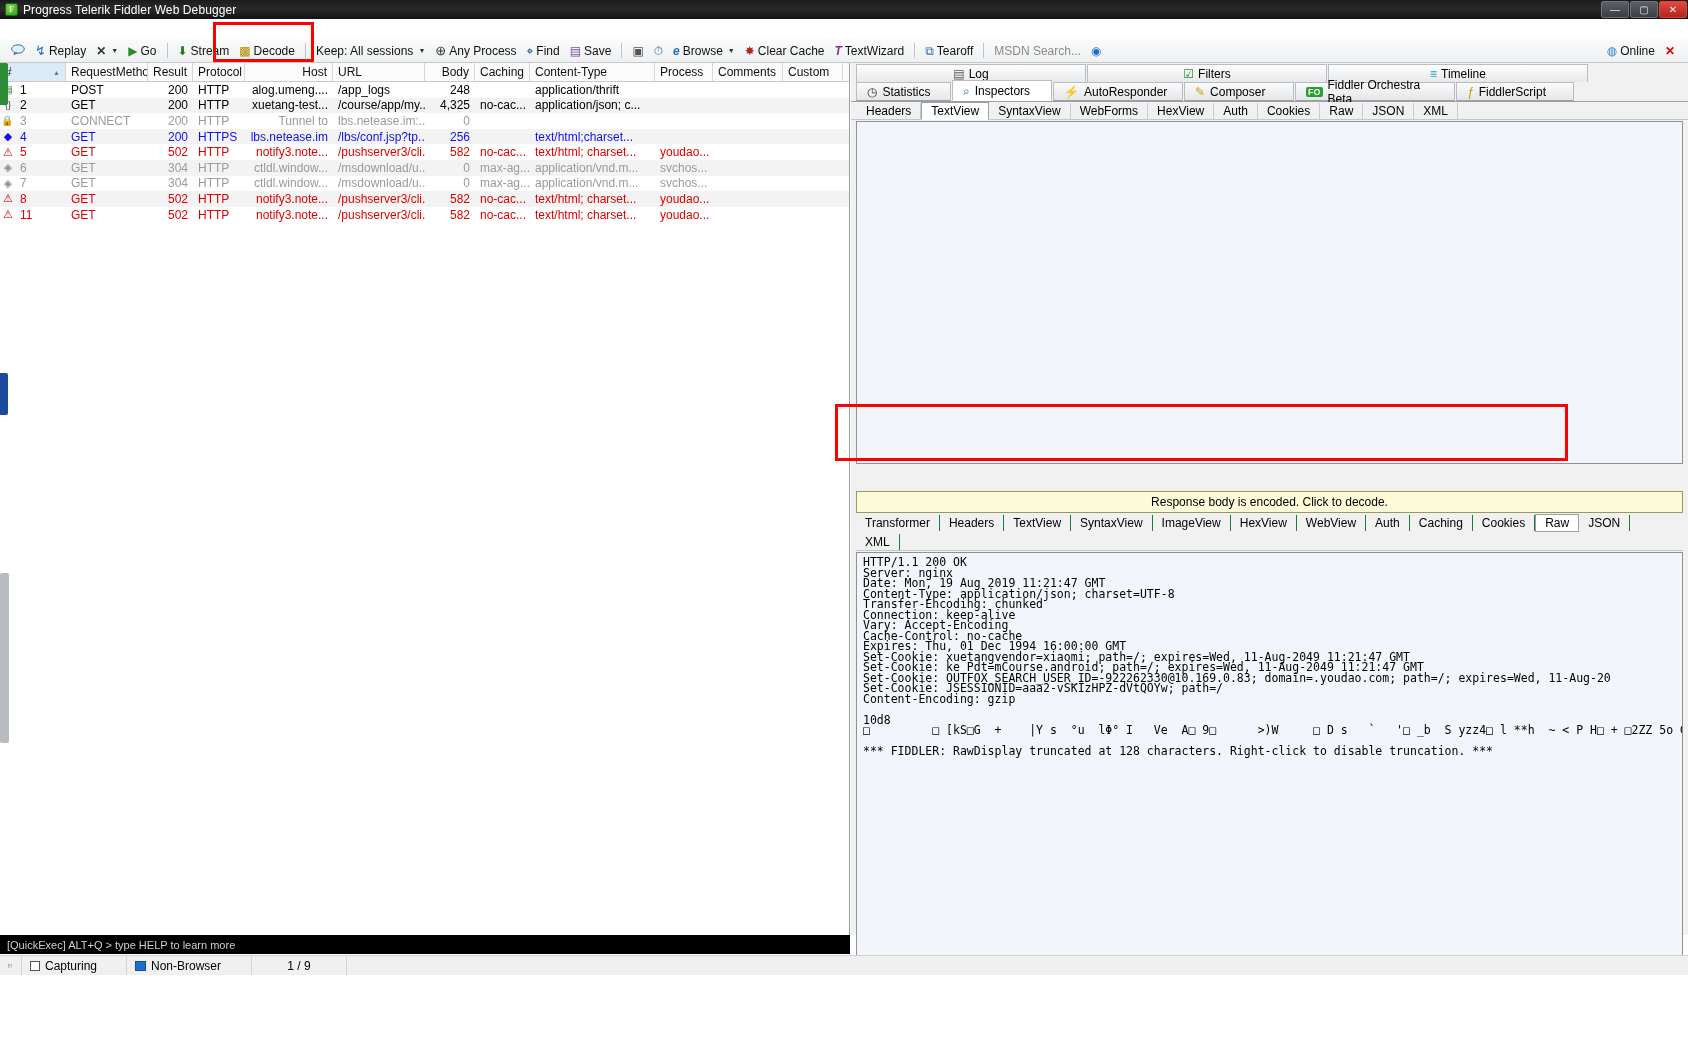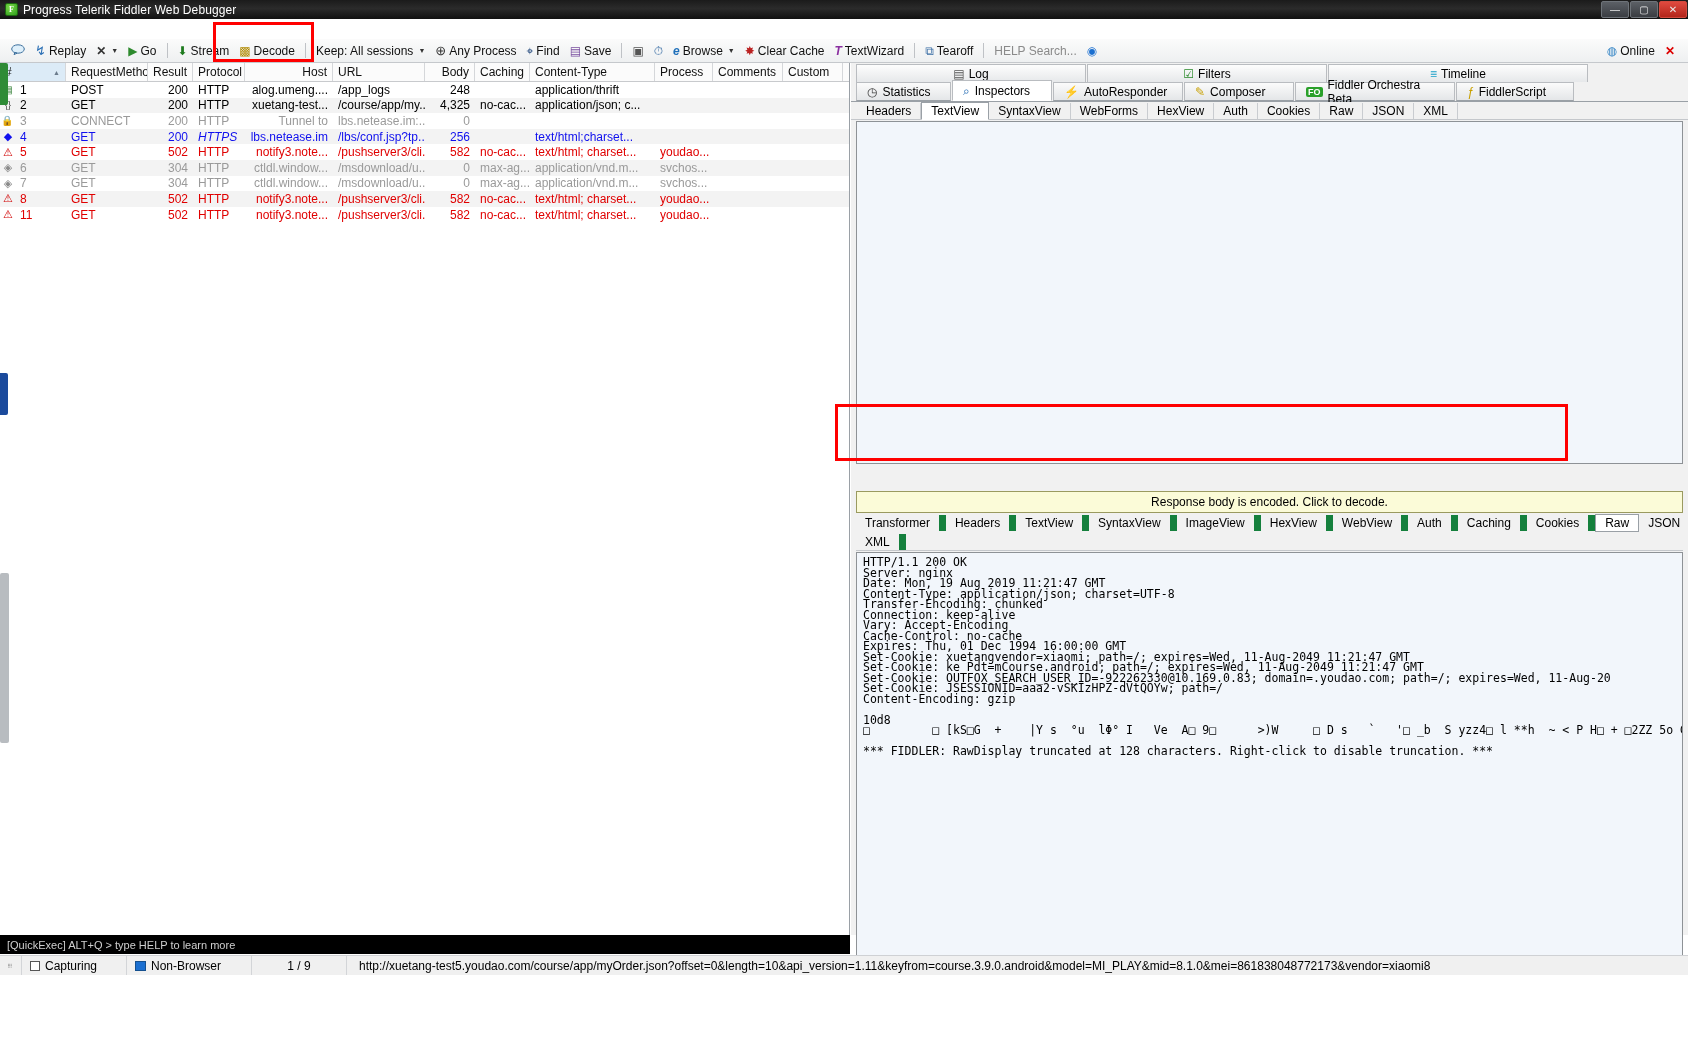--- a/index.html
+++ b/index.html
@@ -185,21 +185,21 @@
   
   .resptabs {
     position:absolute; left:5px; top:452px; width:827px; height:16px;
     display:flex; align-items:center; background:#f1f1f1;
   }
   .resptabs2 {
     position:absolute; left:5px; top:470px; width:827px; height:18px;
     display:flex; align-items:center; background:#f1f1f1;
     border-bottom:1px solid #c4c7cb;
   }
-  .rtab { font-size:12px; padding:1px 9px; border-right:7px solid #15803d; white-space:nowrap; }
+  .rtab { font-size:12px; padding:1px 9px; border-right:1px solid #15803d; white-space:nowrap; }
   .rtab.active { background:#ffffff; border:1px solid #9aa0a6; }
 
   
   .respbody {
     position:absolute; left:5px; top:489px; width:827px; height:418px;
     background:#f2f6fb; border:1px solid #8e9296;
     font-family:"DejaVu Sans Mono", monospace; font-size:11.5px;
     color:#000; padding:4px 6px; overflow:hidden; line-height:10.5px;
     white-space:pre;
   }
@@ -345,21 +345,21 @@
     <div class="tb">
       <span class="gi" style="color:#8a2fa0;font-weight:bold;font-style:italic;">T</span>
       <span>TextWizard</span>
     </div>
     <div class="tb-sep"></div>
     <div class="tb">
       <span class="gi" style="color:#3a6ea5;">⧉</span>
       <span>Tearoff</span>
     </div>
     <div class="tb-sep"></div>
-    <div class="msdn">HELP Search...</div>
+    <div class="msdn">MSDN Search...</div>
     <div class="tb">
       <span class="gi" style="color:#1b6fd0;">◉</span>
     </div>
 
     <div class="tb-right">
       <div class="tb">
         <span class="gi" style="color:#2a7fc2;">◍</span>
         <span>Online</span>
       </div>
       <div class="tb">
@@ -439,21 +439,21 @@
           <div class="gc c-gray" style="width: 70px;"></div>
           <div class="gc c-gray" style="width: 60px;"></div>
         </div>
         <div class="grow alt">
           <div style="width: 66px; display: flex; align-items: center;">
             <span class="ricon ico-tags">◆</span>
             <span class="gc c-blue" style="padding: 0px 4px;">4</span>
           </div>
           <div class="gc c-blue" style="width: 82px;">GET</div>
           <div class="gc c-blue r" style="width: 45px;">200</div>
-          <div class="gc c-blue" style="width: 52px; font-style: italic;">HTTPS</div>
+          <div class="gc c-blue" style="width: 52px;">HTTPS</div>
           <div class="gc c-blue r" style="width: 88px;">lbs.netease.im</div>
           <div class="gc c-blue" style="width: 92px;">/lbs/conf.jsp?tp...</div>
           <div class="gc c-blue r" style="width: 50px;">256</div>
           <div class="gc c-blue" style="width: 55px;"></div>
           <div class="gc c-blue" style="width: 125px;">text/html;charset...</div>
           <div class="gc c-blue" style="width: 58px;"></div>
           <div class="gc c-blue" style="width: 70px;"></div>
           <div class="gc c-blue" style="width: 60px;"></div>
         </div>
         <div class="grow">
@@ -665,21 +665,20 @@
     </div>
     <div class="sb-cell" style="width:105px">
       <span class="ico-cap"></span>
       <span>Capturing</span>
     </div>
     <div class="sb-cell" style="width:125px">
       <span class="ico-nb"></span>
       <span>Non-Browser</span>
     </div>
     <div class="sb-cell" style="width:95px;justify-content:center">1 / 9</div>
-    <div class="sb-url">http://xuetang-test5.youdao.com/course/app/myOrder.json?offset=0&amp;length=10&amp;api_version=1.11&amp;keyfrom=course.3.9.0.android&amp;model=MI_PLAY&amp;mid=8.1.0&amp;mei=861838048772173&amp;vendor=xiaomi8</div>
   </div>
 
   <div class="pagebottom"></div>
 
   <div class="annot" id="annot-decode"></div>
   <div class="annot" id="annot-encoded"></div>
 
 </div>
 
 </body></html>

